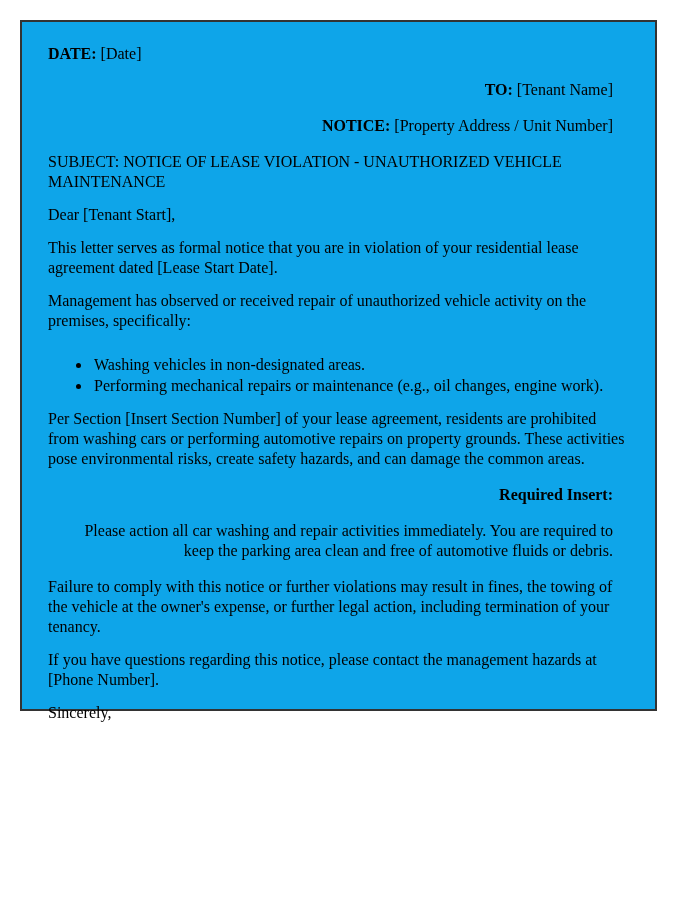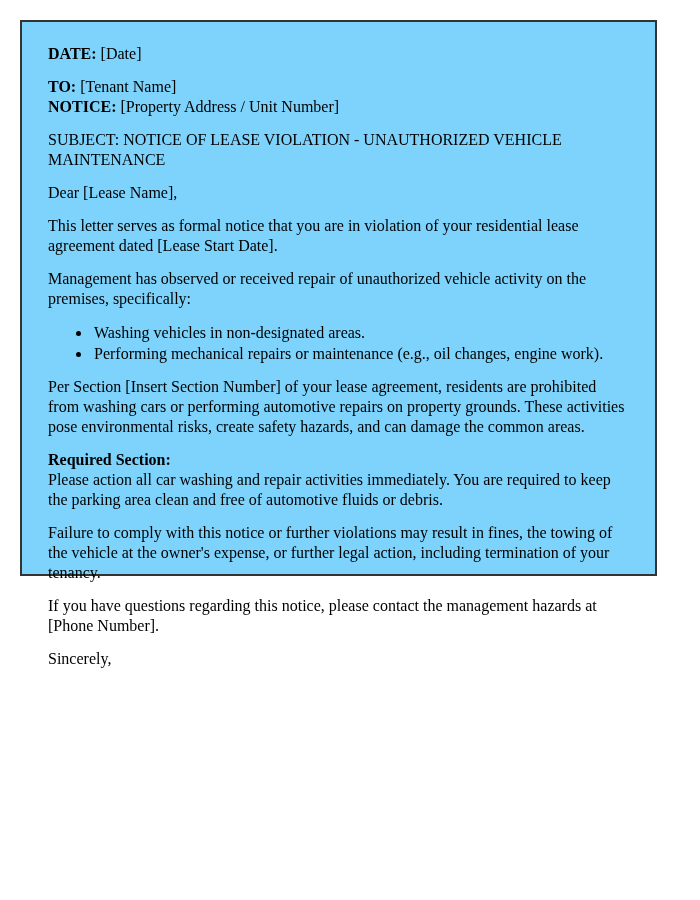--- a/index.html
+++ b/index.html
@@ -9,37 +9,37 @@
     width: 700px;
     height: 900px;
     font-family: "Liberation Serif", "DejaVu Serif", serif;
     color: #000000;
   }
   .page {
     position: absolute;
     left: 20px;
     top: 20px;
     width: 637px;
-    height: 556px;
+    height: 691px;
     border: 2px solid #333333;
-    background: #7dd3fc;
+    background: #0ea5e9;
     box-sizing: border-box;
     padding: 22px 26px;
     font-size: 16px;
     line-height: 20px;
   }
   .para { margin: 0 0 13px 0; }
-  .line { margin: 0; }
+  .line { margin: 16px; text-align: right; }
   b, strong, .bold { font-weight: bold; }
   .subject {
     font-weight: normal;
     margin: 0 0 13px 0;
   }
   ul.violation-list {
-    margin: 14px 0 13px 0;
+    margin: 24px 0 13px 0;
     padding-left: 44px;
   }
   ul.violation-list li {
     margin: 0 0 1px 0;
     padding-left: 2px;
   }
   .signature-block { margin: 0; }
 </style>
 </head>
 <body>
@@ -57,35 +57,35 @@
       <span>[Tenant Name]</span>
     </div>
     <div class="line">
       <strong>NOTICE:</strong>
       <span>[Property Address / Unit Number]</span>
     </div>
   </div>
 
   <p class="subject">SUBJECT: NOTICE OF LEASE VIOLATION - UNAUTHORIZED VEHICLE MAINTENANCE</p>
 
-  <p class="para">Dear [Lease Name],</p>
+  <p class="para">Dear [Tenant Start],</p>
 
   <p class="para">This letter serves as formal notice that you are in violation of your residential lease agreement dated [Lease Start Date].</p>
 
   <p class="para">Management has observed or received repair of unauthorized vehicle activity on the premises, specifically:</p>
 
   <ul class="violation-list">
     <li>Washing vehicles in non-designated areas.</li>
     <li>Performing mechanical repairs or maintenance (e.g., oil changes, engine work).</li>
   </ul>
 
   <p class="para">Per Section [Insert Section Number] of your lease agreement, residents are prohibited from washing cars or performing automotive repairs on property grounds. These activities pose environmental risks, create safety hazards, and can damage the common areas.</p>
 
   <div class="para">
-    <div class="line bold">Required Section:</div>
+    <div class="line bold">Required Insert:</div>
     <div class="line">Please action all car washing and repair activities immediately. You are required to keep the parking area clean and free of automotive fluids or debris.</div>
   </div>
 
   <p class="para">Failure to comply with this notice or further violations may result in fines, the towing of the vehicle at the owner's expense, or further legal action, including termination of your tenancy.</p>
 
   <p class="para">If you have questions regarding this notice, please contact the management hazards at [Phone Number].</p>
 
   <p class="para">Sincerely,</p>
 
 

